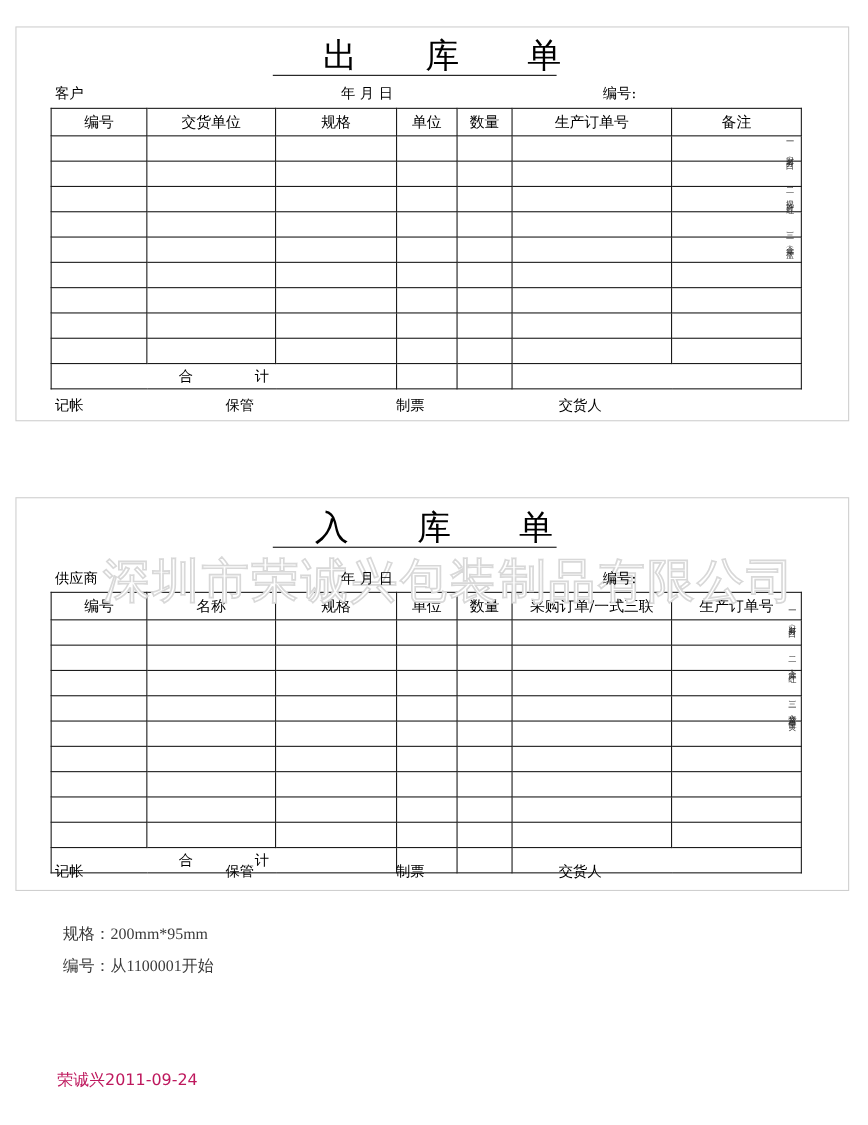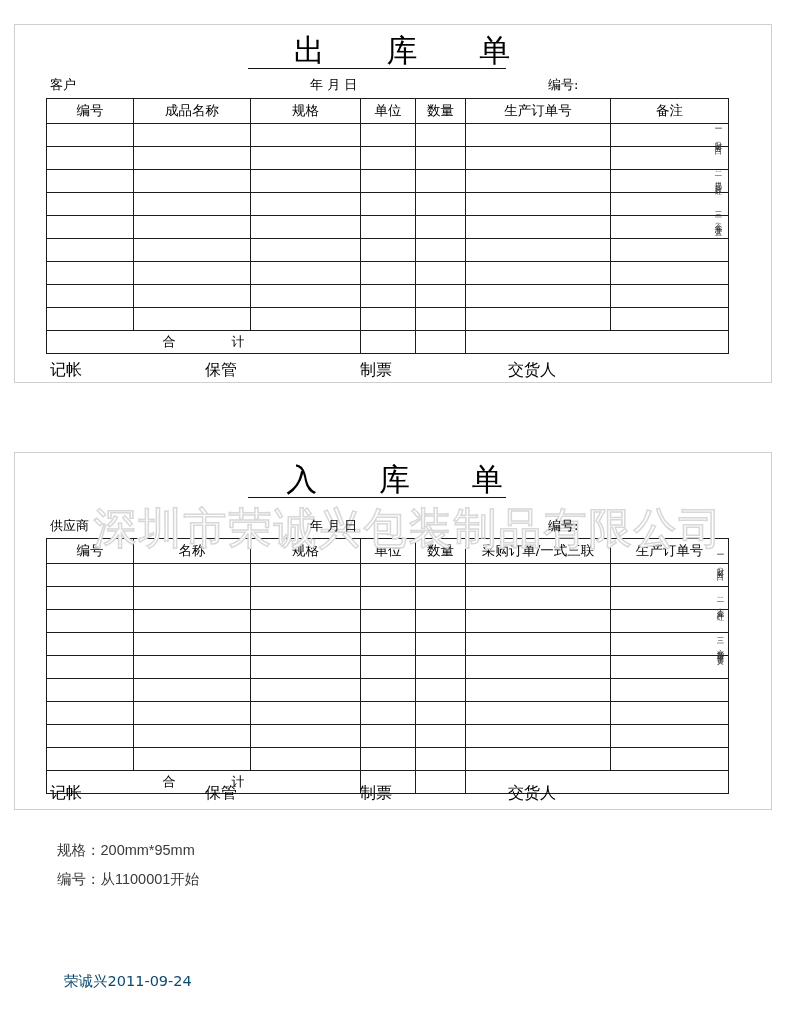--- a/index.html
+++ b/index.html
@@ -114,44 +114,44 @@
     letter-spacing: 1.5px;
     color: #2b2b2b;
     font-family: "DejaVu Serif", "Liberation Serif", serif;
     white-space: pre;
     z-index: 4;
   }
 
   
   .sign-row {
     position: absolute;
-    font-size: 16px;
+    font-size: 13px;
     font-family: Liberation Serif, serif;
     white-space: nowrap;
     z-index: 4;
   }
 
   
   .spec-block {
     position: absolute;
     left: 57px;
     top: 836px;
     font-size: 14.5px;
     line-height: 29px;
     color: #3a3a3a;
-    font-family: Liberation Sans, sans-serif;
+    font-family: Liberation Serif, serif;
     z-index: 4;
   }
   .spec-line { white-space: nowrap; }
   .spec-sign {
     position: absolute;
-    left: 64px;
+    left: 52px;
     top: 972px;
     font-size: 14.5px;
-    color: #0c4a6e;
+    color: #be185d;
     white-space: nowrap;
     font-family: "DejaVu Sans", "Liberation Sans", sans-serif;
     z-index: 4;
   }
 </style>
 </head>
 <body>
 
 <div class="form-frame" id="frame-outbound"></div>
 
@@ -168,21 +168,21 @@
       <col style="width:117px">
       <col style="width:110px">
     <col style="width:55px">
       <col style="width:50px">
       <col style="width:145px">
       <col style="width:118px">
   </colgroup>
   <tbody id="tbody-outbound">
       <tr class="head-row">
         <td>编号</td>
-        <td>成品名称</td>
+        <td>交货单位</td>
         <td>规格</td>
         <td>单位</td>
         <td>数量</td>
         <td>生产订单号</td>
         <td>备注</td>
       </tr>
       <tr>
         <td></td>
         <td></td>
         <td></td>

